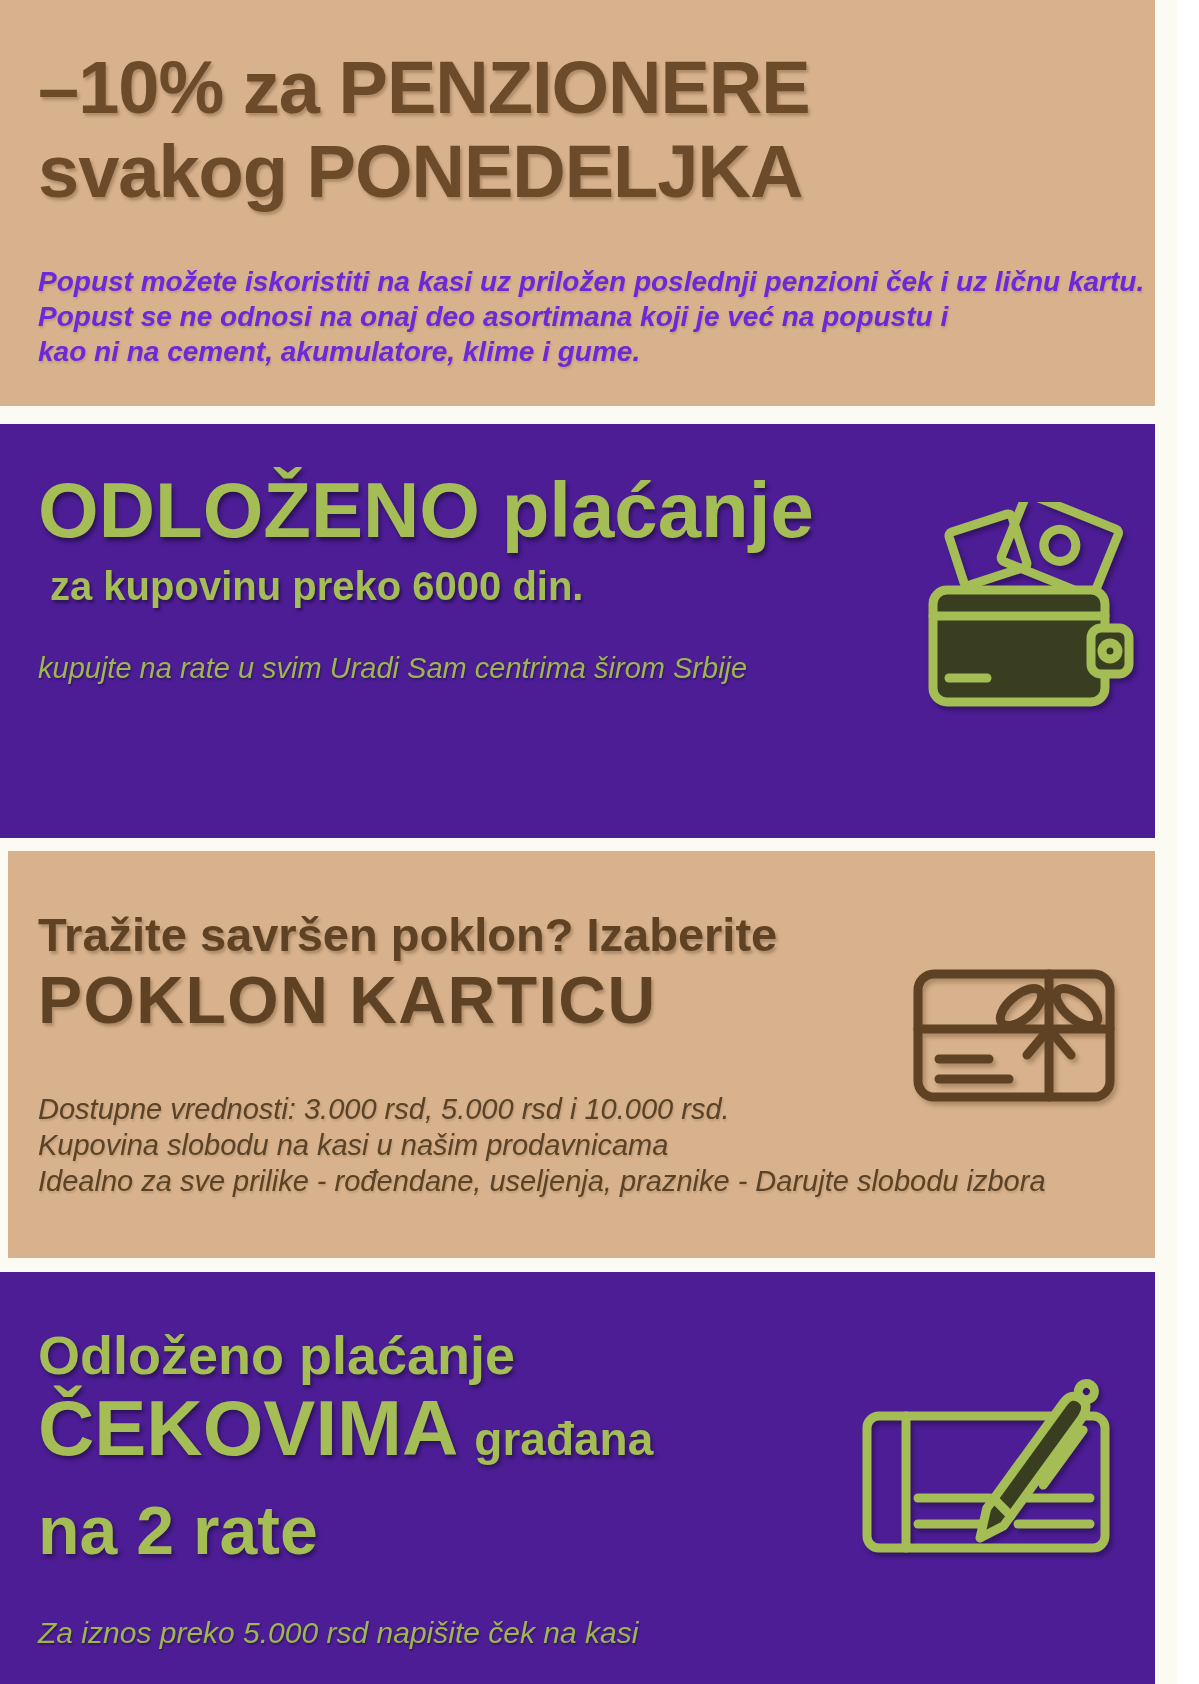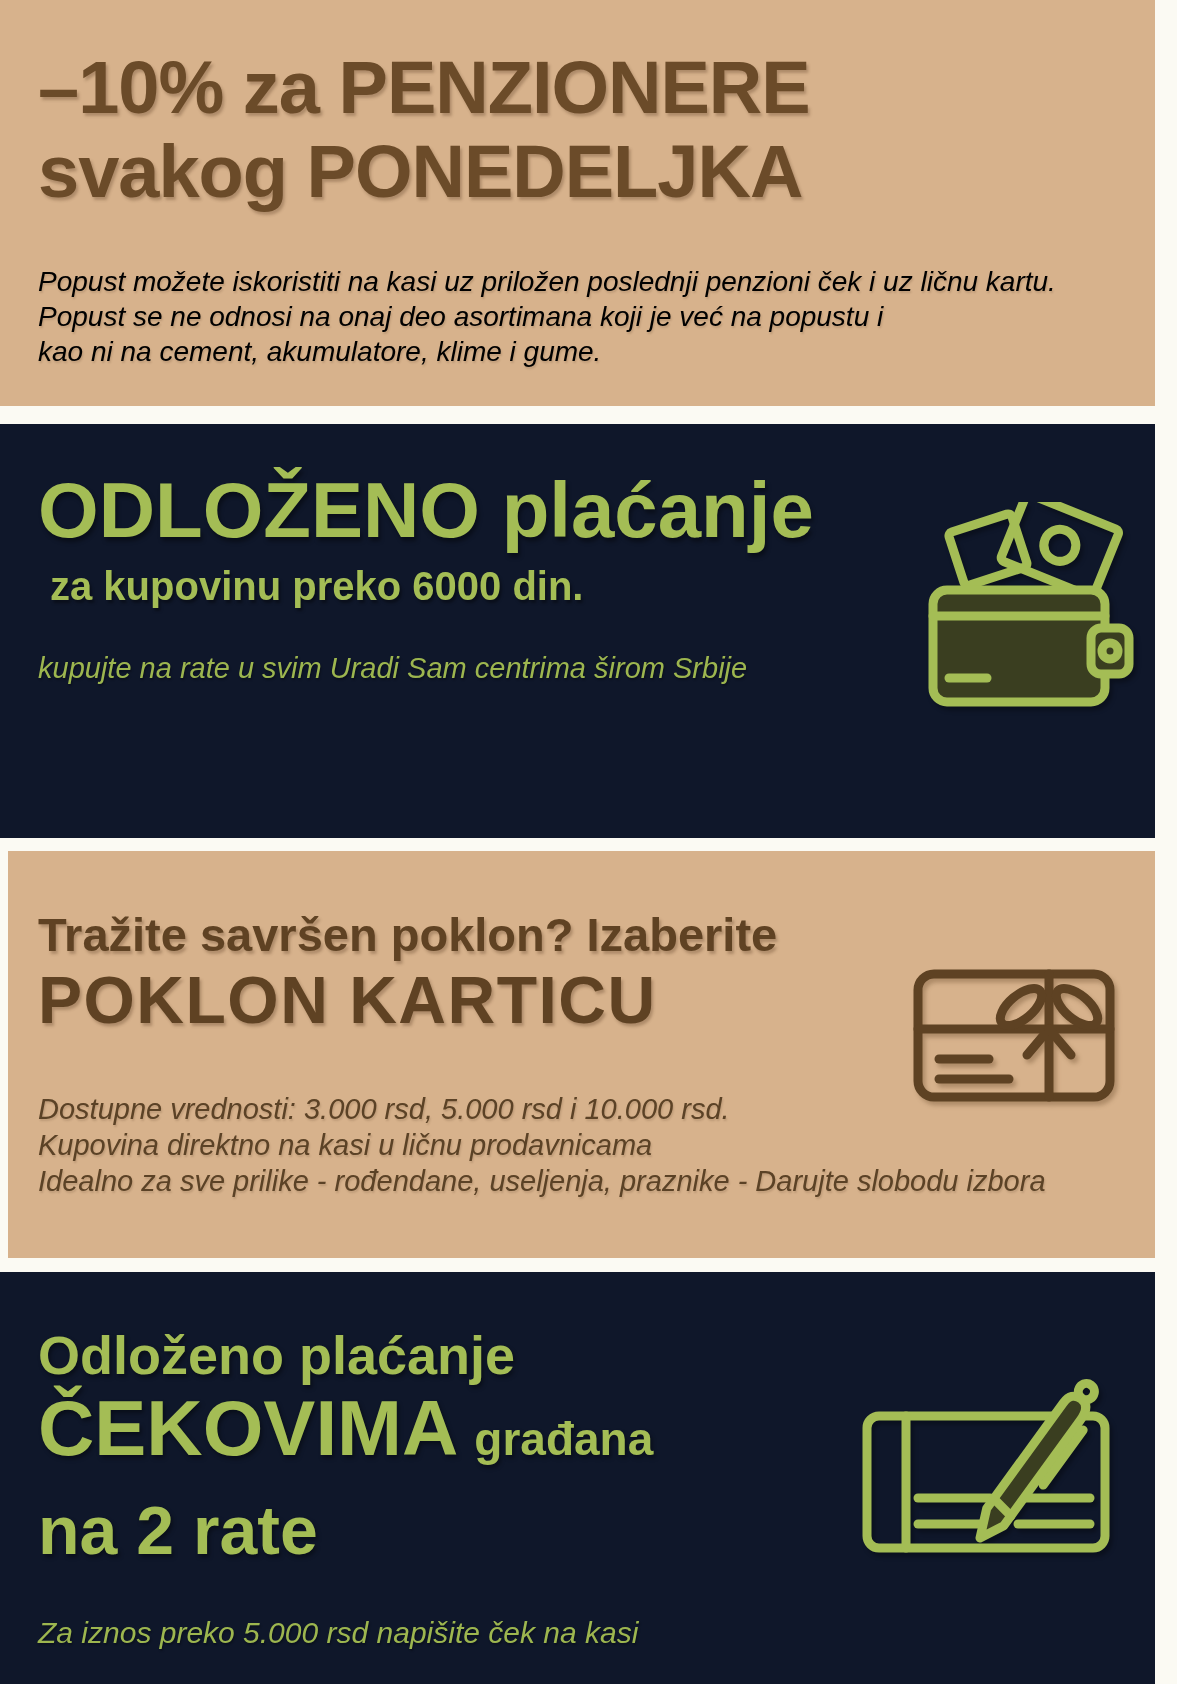--- a/index.html
+++ b/index.html
@@ -6,29 +6,29 @@
   .flyer{
     position:relative;
     width:1177px;height:1684px;
     background:#fbfaf3;
     font-family:"Liberation Sans","DejaVu Sans",sans-serif;
     overflow:hidden;
   }
   .rightstrip{position:absolute;top:0;right:0;width:22px;height:100%;background:#fbfaf3;z-index:5;}
   .band{position:relative;width:1177px;box-sizing:border-box;}
   .tan{background:#d7b28c;}
-  .green{background:#0f172a;}
+  .green{background:#4c1d95;}
   .gap{width:1177px;background:#fbfaf3;}
 
   
   .band1{height:406px;padding:46px 0 0 38px;}
   .h-big{font-size:74px;line-height:84px;font-weight:700;color:#6b4b29;letter-spacing:-1px;
          text-shadow:2px 3px 3px rgba(80,50,25,.30);}
-  .body-tan{margin-top:50px;font-style:italic;font-size:28px;line-height:35px;color:#000000;
-            text-shadow:1px 2px 2px rgba(80,50,25,.18);}
+  .body-tan{margin-top:50px;font-style:italic;font-size:28px;line-height:35px;color:#6d28d9;
+            text-shadow:1px 2px 2px rgba(80,50,25,.18);font-weight:bold;}
 
   
   .band2{height:414px;padding:44px 0 0 38px;}
   .h-green{font-size:78px;line-height:84px;font-weight:700;color:#a4bd55;
            text-shadow:2px 4px 4px rgba(0,0,0,.40);}
   .sub-green{margin-top:10px;font-size:40px;line-height:48px;font-weight:700;color:#a4bd55;
              text-shadow:2px 3px 3px rgba(0,0,0,.38);margin-left:12px;}
   .body-green{margin-top:40px;font-style:italic;font-size:29px;line-height:37px;color:#9db64f;
               text-shadow:1px 2px 2px rgba(0,0,0,.30);}
 
@@ -102,21 +102,21 @@
     </svg>
   </section>
 
   <div class="gap" style="height:13px"></div>
 
   <section class="band tan band3">
     <div class="h-mid">Tražite savršen poklon? Izaberite</div>
     <div class="h-large">POKLON KARTICU</div>
     <div class="body-tan3">
       <div>Dostupne vrednosti: 3.000 rsd, 5.000 rsd i 10.000 rsd.</div>
-      <div>Kupovina direktno na kasi u ličnu prodavnicama</div>
+      <div>Kupovina slobodu na kasi u našim prodavnicama</div>
       <div>Idealno za sve prilike - rođendane, useljenja, praznike - Darujte slobodu izbora</div>
     </div>
     <svg class="icon icon-gift" viewBox="0 0 202 133" aria-hidden="true">
       <g fill="none" stroke="#5e4223" stroke-width="9" stroke-linecap="round" stroke-linejoin="round">
         <rect x="5" y="5" width="192" height="123" rx="16"></rect>
         <line x1="136" y1="5" x2="136" y2="128"></line>
         <line x1="5" y1="60" x2="197" y2="60"></line>
         <ellipse cx="108" cy="38" rx="25" ry="12" transform="rotate(-40 108 38)"></ellipse>
         <ellipse cx="164" cy="38" rx="25" ry="12" transform="rotate(40 164 38)"></ellipse>
         <line x1="136" y1="60" x2="114" y2="86"></line>

